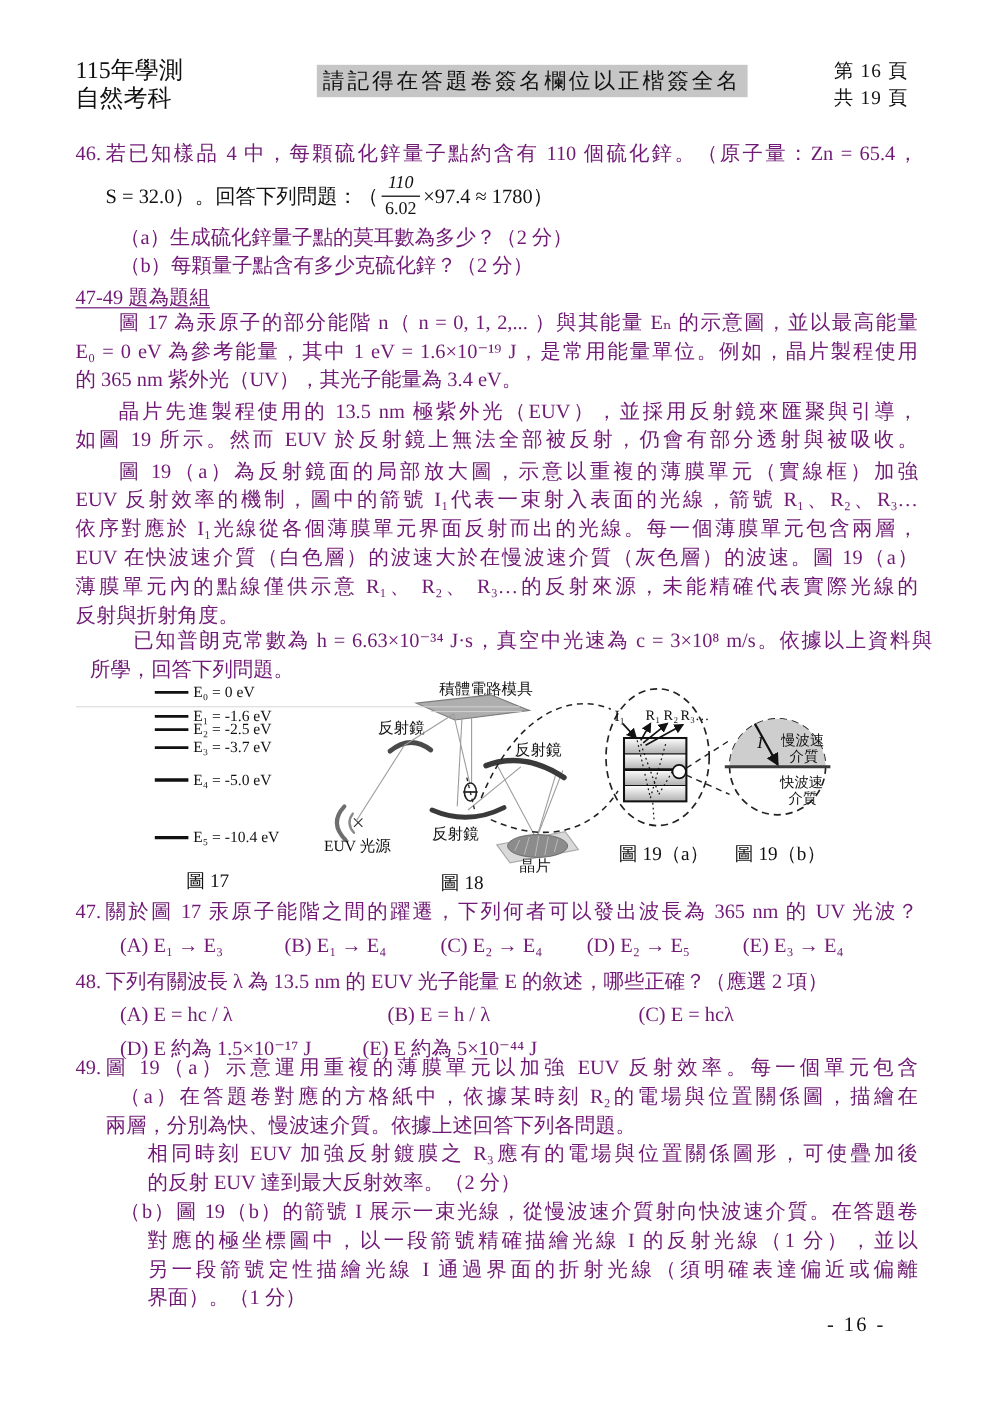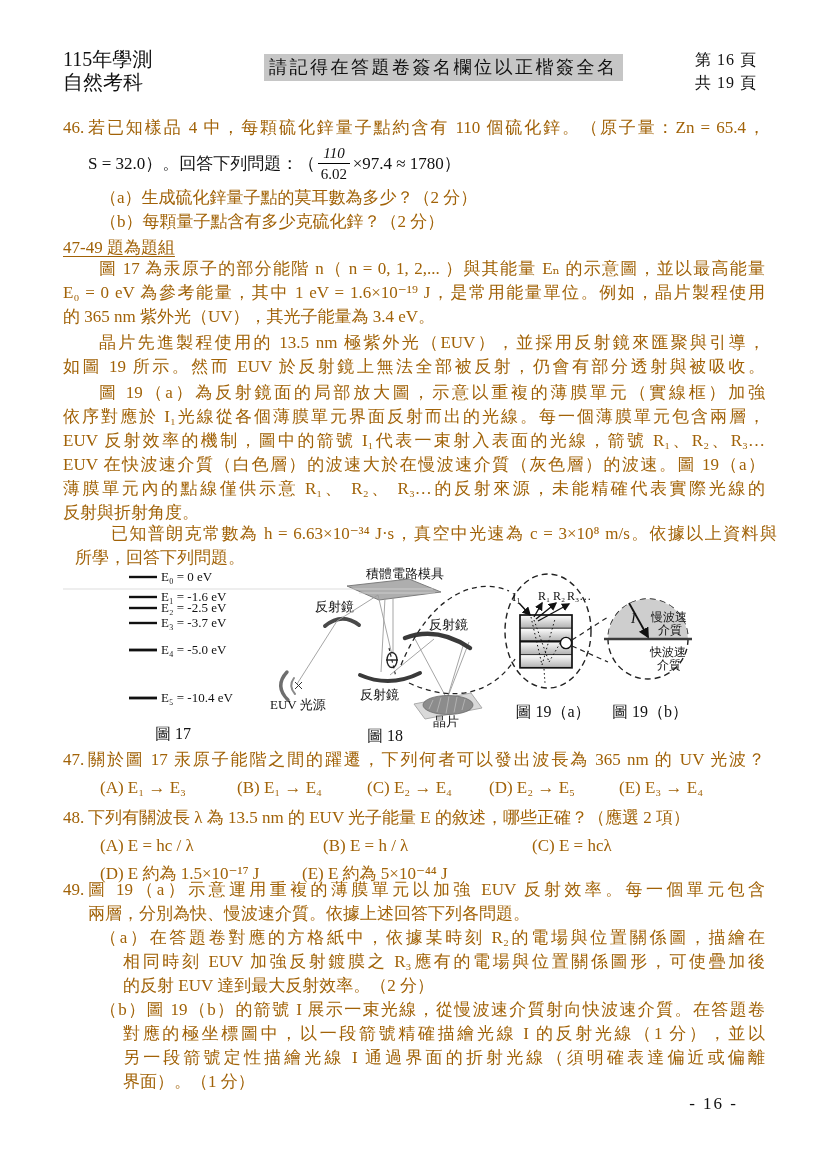--- a/index.html
+++ b/index.html
@@ -1,21 +1,21 @@
 <!DOCTYPE html>
 <html><head>
 <meta charset="utf-8">
 <style>
   html,body{margin:0;padding:0;background:#e8e8e8;}
   .page{
     position:relative;width:827px;height:1170px;margin:0 auto;background:#ffffff;
     font-family:"Liberation Serif","DejaVu Serif",serif;color:#111;overflow:hidden;
   }
   .abs{position:absolute;}
-  .line{font-size:17px;line-height:24px;color:#a16207;}
+  .line{font-size:17px;line-height:24px;color:#701a75;}
   .fill{text-align:justify;text-align-last:justify;}
   .qblock{left:63px;width:702px;}
   .qnum{position:absolute;left:0;top:0;}
   
   .hdr-left{left:63px;top:48px;font-size:20px;line-height:23px;}
   .hdr-center{left:264px;top:54px;background:#c6c6c6;padding:1px 5px 2px 5px;
     font-size:18px;letter-spacing:2.5px;line-height:24px;}
   .hdr-right{left:695px;top:48px;font-size:16px;line-height:23px;letter-spacing:1px;}
   
   .q46{top:116px;}
@@ -87,22 +87,22 @@
     <div class="line">的 365 nm 紫外光（UV），其光子能量為 3.4 eV。</div>
   </div>
 
   <div class="abs para p2">
     <div class="line fill indent">晶片先進製程使用的 13.5 nm 極紫外光（EUV），並採用反射鏡來匯聚與引導，</div>
     <div class="line fill">如圖 19 所示。然而 EUV 於反射鏡上無法全部被反射，仍會有部分透射與被吸收。</div>
   </div>
 
   <div class="abs para p3">
     <div class="line fill indent">圖 19（a）為反射鏡面的局部放大圖，示意以重複的薄膜單元（實線框）加強</div>
+    <div class="line fill">EUV 反射效率的機制，圖中的箭號 I₁代表一束射入表面的光線，箭號 R₁、R₂、R₃…</div>
     <div class="line fill">依序對應於 I₁光線從各個薄膜單元界面反射而出的光線。每一個薄膜單元包含兩層，</div>
-    <div class="line fill">EUV 反射效率的機制，圖中的箭號 I₁代表一束射入表面的光線，箭號 R₁、R₂、R₃…</div>
     <div class="line fill">EUV 在快波速介質（白色層）的波速大於在慢波速介質（灰色層）的波速。圖 19（a）</div>
     <div class="line fill">薄膜單元內的點線僅供示意 R₁、 R₂、 R₃…的反射來源，未能精確代表實際光線的</div>
     <div class="line">反射與折射角度。</div>
   </div>
 
   <div class="abs para p4">
     <div class="line fill indent">已知普朗克常數為 h = 6.63×10⁻³⁴ J·s，真空中光速為 c = 3×10⁸ m/s。依據以上資料與</div>
     <div class="line">所學，回答下列問題。</div>
   </div>
 
@@ -268,22 +268,22 @@
     </div>
     <div class="optrow">
       <span class="line od">(D) E 約為 1.5×10⁻¹⁷ J</span>
       <span class="line">(E) E 約為 5×10⁻⁴⁴ J</span>
     </div>
   </div>
 
   <div class="abs qblock q49">
     <span class="qnum line">49.</span>
     <div class="line fill stem">圖 19（a）示意運用重複的薄膜單元以加強 EUV 反射效率。每一個單元包含</div>
+    <div class="line fill sub1">（a）在答題卷對應的方格紙中，依據某時刻 R₂的電場與位置關係圖，描繪在</div>
     <div class="line stem">兩層，分別為快、慢波速介質。依據上述回答下列各問題。</div>
-    <div class="line fill sub1">（a）在答題卷對應的方格紙中，依據某時刻 R₂的電場與位置關係圖，描繪在</div>
     <div class="line fill sub2">相同時刻 EUV 加強反射鍍膜之 R₃應有的電場與位置關係圖形，可使疊加後</div>
     <div class="line sub2">的反射 EUV 達到最大反射效率。（2 分）</div>
     <div class="line fill sub1">（b）圖 19（b）的箭號 I 展示一束光線，從慢波速介質射向快波速介質。在答題卷</div>
     <div class="line fill sub2">對應的極坐標圖中，以一段箭號精確描繪光線 I 的反射光線（1 分），並以</div>
     <div class="line fill sub2">另一段箭號定性描繪光線 I 通過界面的折射光線（須明確表達偏近或偏離</div>
     <div class="line sub2">界面）。（1 分）</div>
   </div>
 
   <div class="abs footer">- 16 -</div>
 

